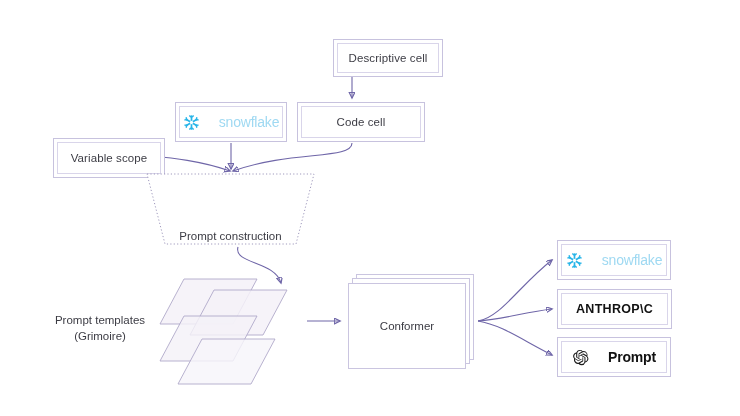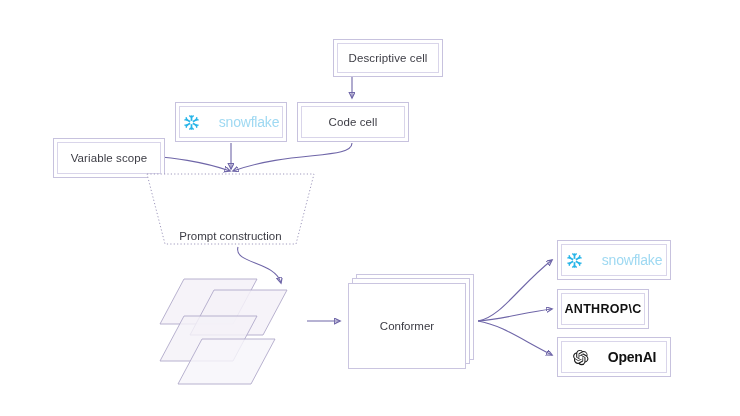--- a/index.html
+++ b/index.html
@@ -215,33 +215,37 @@
               <line x1="18.4" y1="8.3" x2="19.4" y2="5.3"></line>
             </g>
             <circle cx="12" cy="12" r="2.3" fill="#ffffff"></circle>
           </svg>
         </span>
         <span class="snowflake-word">snowflake</span>
       </span>
     </div>
   </div>
 
-  <div class="node" style="left:297px; top:102px; width:112px; height:40px;">
+  <div class="node" style="left:297px; top:102px; width:128px; height:40px;">
     <div class="inner">
       <span class="label">Code cell</span>
     </div>
   </div>
 
   <div class="trapezoid-wrap">
     <svg width="175" height="72" viewBox="0 0 175 72" xmlns="http://www.w3.org/2000/svg">
       <polygon points="4,1 171,1 153,71 22,71" fill="#ffffff" stroke="#9f99bd" stroke-width="1" stroke-dasharray="1.2 2.2"></polygon>
     </svg>
     <div class="trapezoid-label">Prompt construction</div>
   </div>
 
+  <div class="freetext" style="left:38px; top:312px; width:124px;">
+    <div>Prompt templates</div>
+    <div>(Grimoire)</div>
+  </div>
 
   <div class="para-stack">
     <svg width="150" height="118" viewBox="0 0 150 118" xmlns="http://www.w3.org/2000/svg">
 
       <polygon points="24,7 97,7 73,52 0,52" fill="#f4f1f8" fill-opacity="0.85" stroke="#b0a9c9" stroke-width="0.9"></polygon>
       <polygon points="54,18 127,18 103,63 30,63" fill="#f4f1f8" fill-opacity="0.85" stroke="#b0a9c9" stroke-width="0.9"></polygon>
       <polygon points="24,44 97,44 73,89 0,89" fill="#f4f1f8" fill-opacity="0.82" stroke="#b0a9c9" stroke-width="0.9"></polygon>
       <polygon points="42,67 115,67 91,112 18,112" fill="#f7f5fa" fill-opacity="0.82" stroke="#b0a9c9" stroke-width="0.9"></polygon>
     </svg>
   </div>
@@ -278,32 +282,32 @@
               <line x1="18.4" y1="8.3" x2="19.4" y2="5.3"></line>
             </g>
             <circle cx="12" cy="12" r="2.3" fill="#ffffff"></circle>
           </svg>
         </span>
         <span class="snowflake-word">snowflake</span>
       </span>
     </div>
   </div>
 
-  <div class="node" style="left:557px; top:289px; width:92px; height:40px;">
+  <div class="node" style="left:557px; top:289px; width:115px; height:40px;">
     <div class="inner">
       <span class="anthropic-word">ANTHROP\C</span>
     </div>
   </div>
 
   <div class="node" style="left:557px; top:337px; width:114px; height:40px;">
     <div class="inner">
       <span class="logo-row">
         <span style="display:inline-flex;">
           <svg width="17" height="17" viewBox="0 0 24 24" xmlns="http://www.w3.org/2000/svg" aria-hidden="true">
             <path d="M21.6 10.1a5.4 5.4 0 0 0-.5-4.5 5.5 5.5 0 0 0-5.9-2.6A5.5 5.5 0 0 0 6.1 4.9a5.4 5.4 0 0 0-3.7 2.6 5.5 5.5 0 0 0 .7 6.4 5.4 5.4 0 0 0 .5 4.5 5.5 5.5 0 0 0 5.9 2.6 5.4 5.4 0 0 0 4.1 1.8 5.5 5.5 0 0 0 5.2-3.8 5.4 5.4 0 0 0 3.6-2.6 5.5 5.5 0 0 0-.8-6.3zM13.6 21a4.1 4.1 0 0 1-2.6-.9l.1-.1 4.3-2.5a.7.7 0 0 0 .4-.6v-6.1l1.8 1.1v5a4.1 4.1 0 0 1-4 4.1zM4.9 17.3a4.1 4.1 0 0 1-.5-2.8l.1.1 4.3 2.5a.7.7 0 0 0 .7 0l5.3-3v2.1l-4.4 2.5a4.1 4.1 0 0 1-5.5-1.4zM3.8 8.2a4.1 4.1 0 0 1 2.1-1.8v5.1a.7.7 0 0 0 .3.6l5.2 3-1.8 1-4.3-2.5a4.1 4.1 0 0 1-1.5-5.4zm15 3.5L13.5 8.6l1.8-1 4.3 2.5a4.1 4.1 0 0 1-.6 7.4v-5.1a.7.7 0 0 0-.2-.7zm1.8-2.7l-.1-.1-4.3-2.5a.7.7 0 0 0-.7 0l-5.3 3V7.3l4.4-2.5a4.1 4.1 0 0 1 6.1 4.2zM9.2 12.7l-1.8-1v-5a4.1 4.1 0 0 1 6.7-3.2l-.1.1-4.3 2.5a.7.7 0 0 0-.4.6zm1-2.1l2.4-1.4 2.4 1.4v2.7l-2.4 1.4-2.4-1.4z" fill="#1a1a1a"></path>
           </svg>
         </span>
-        <span class="openai-word">OpenAI</span>
+        <span class="openai-word">Prompt</span>
       </span>
     </div>
   </div>
 
 </div>
 
 </body></html>

